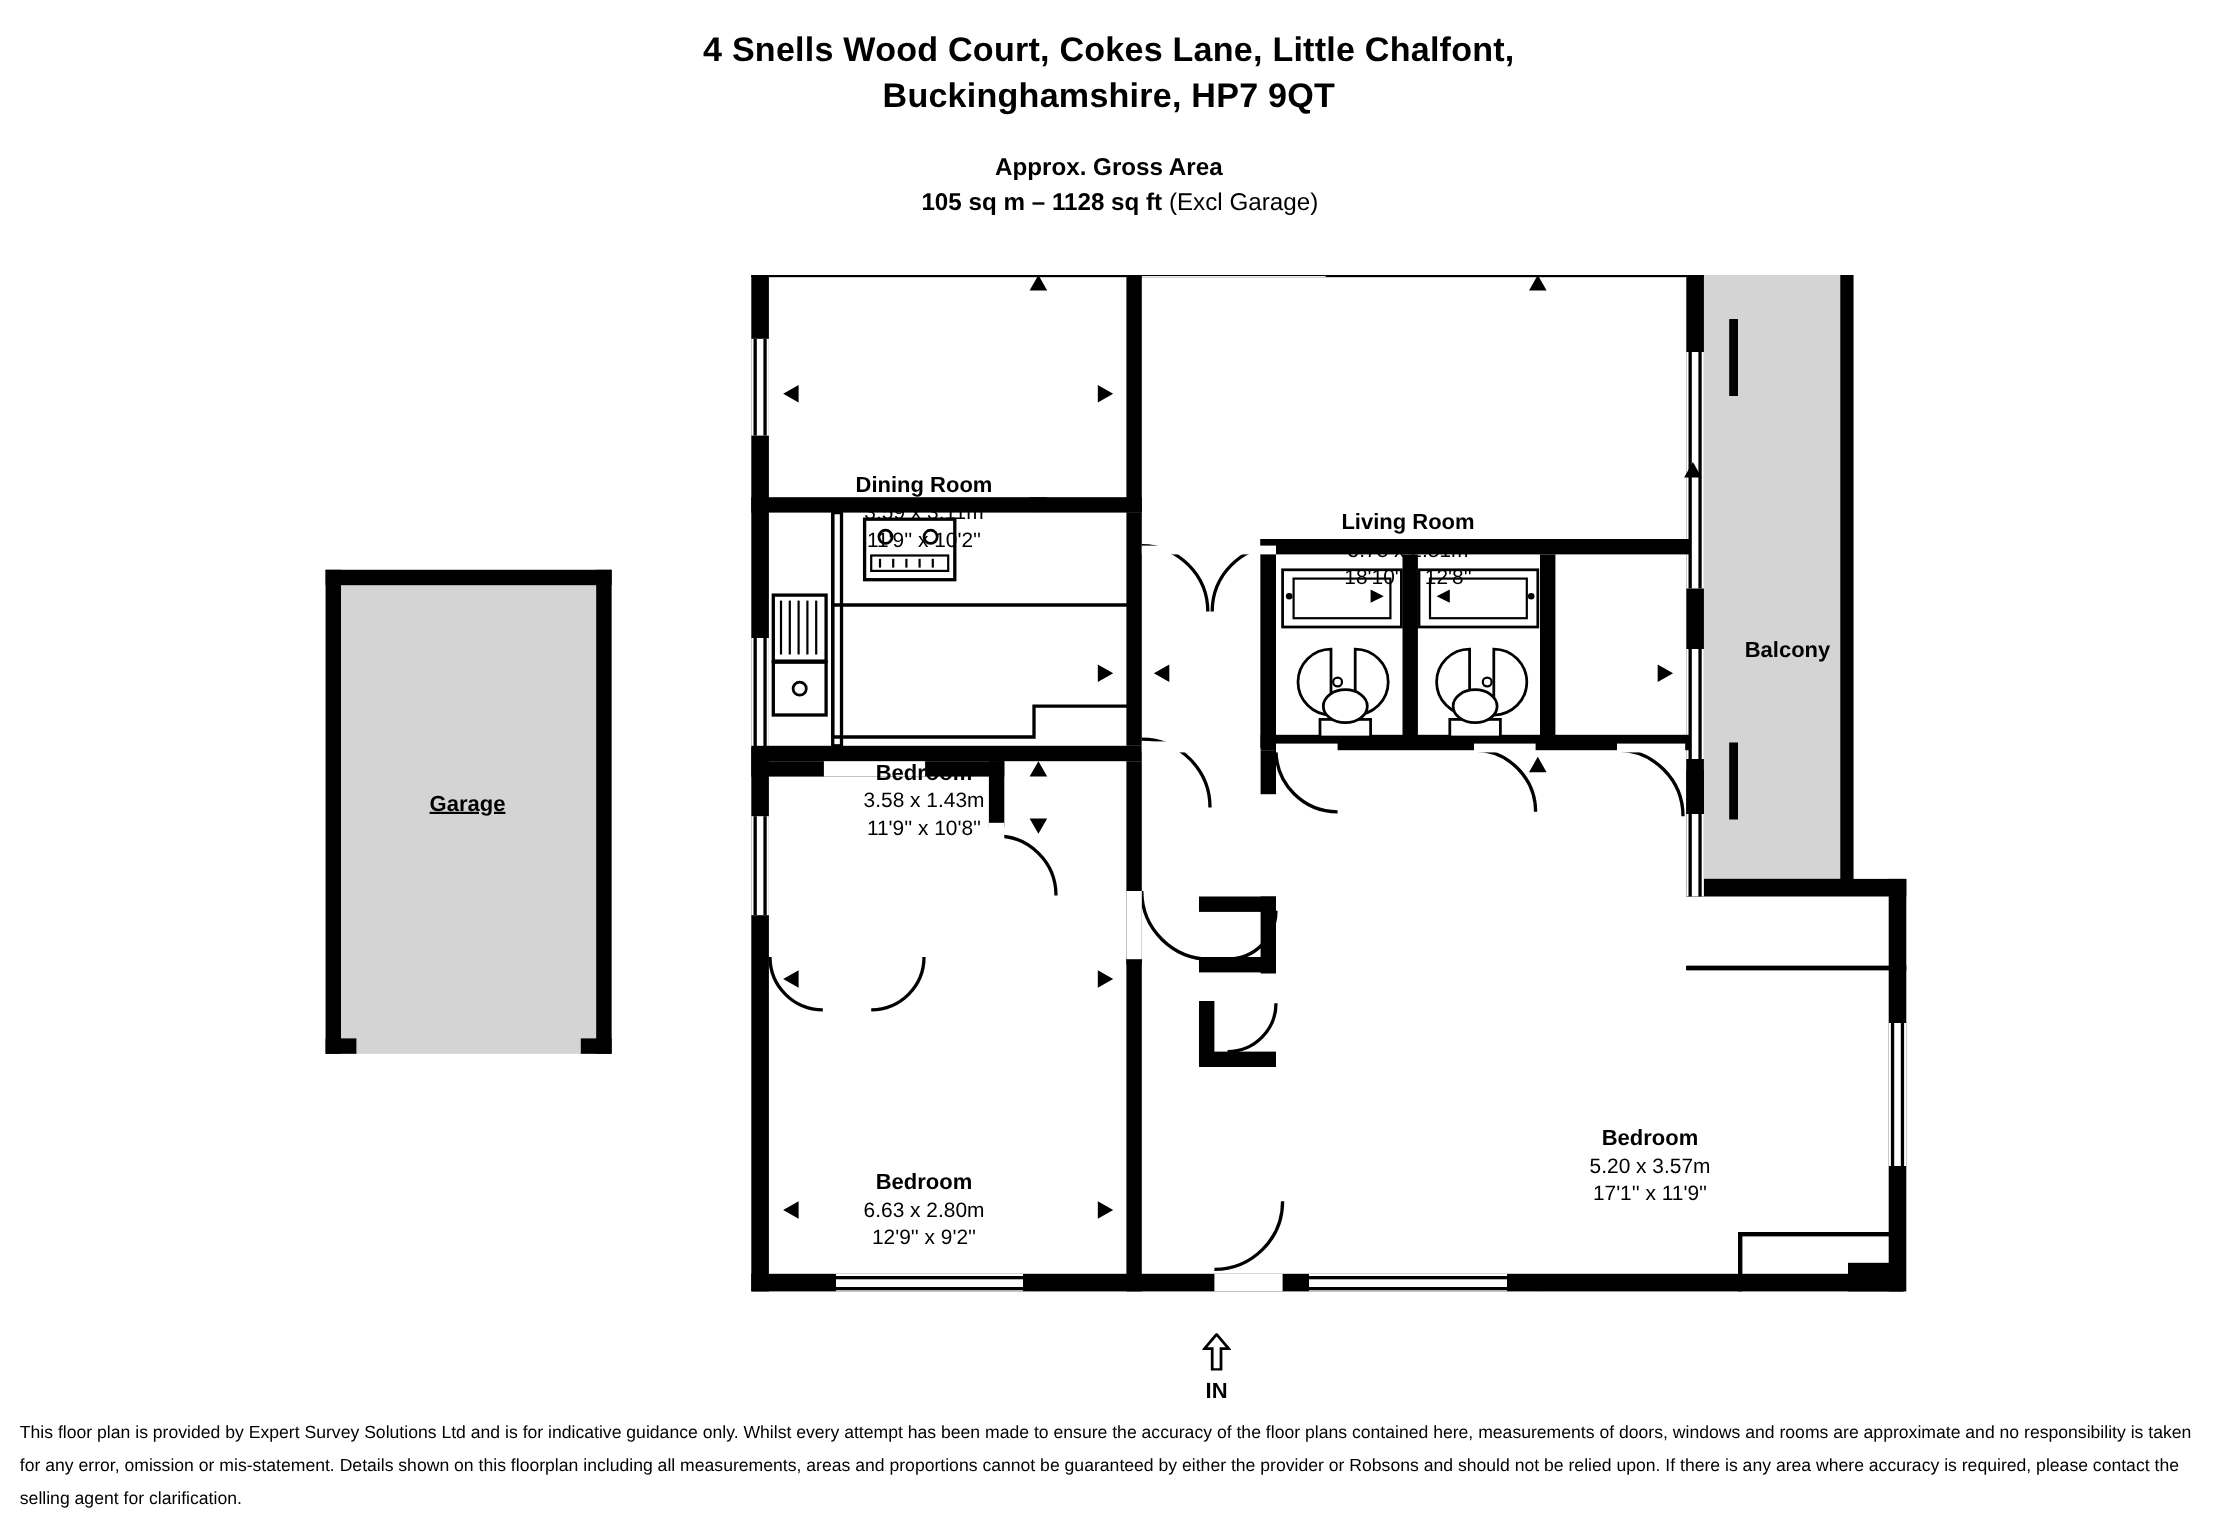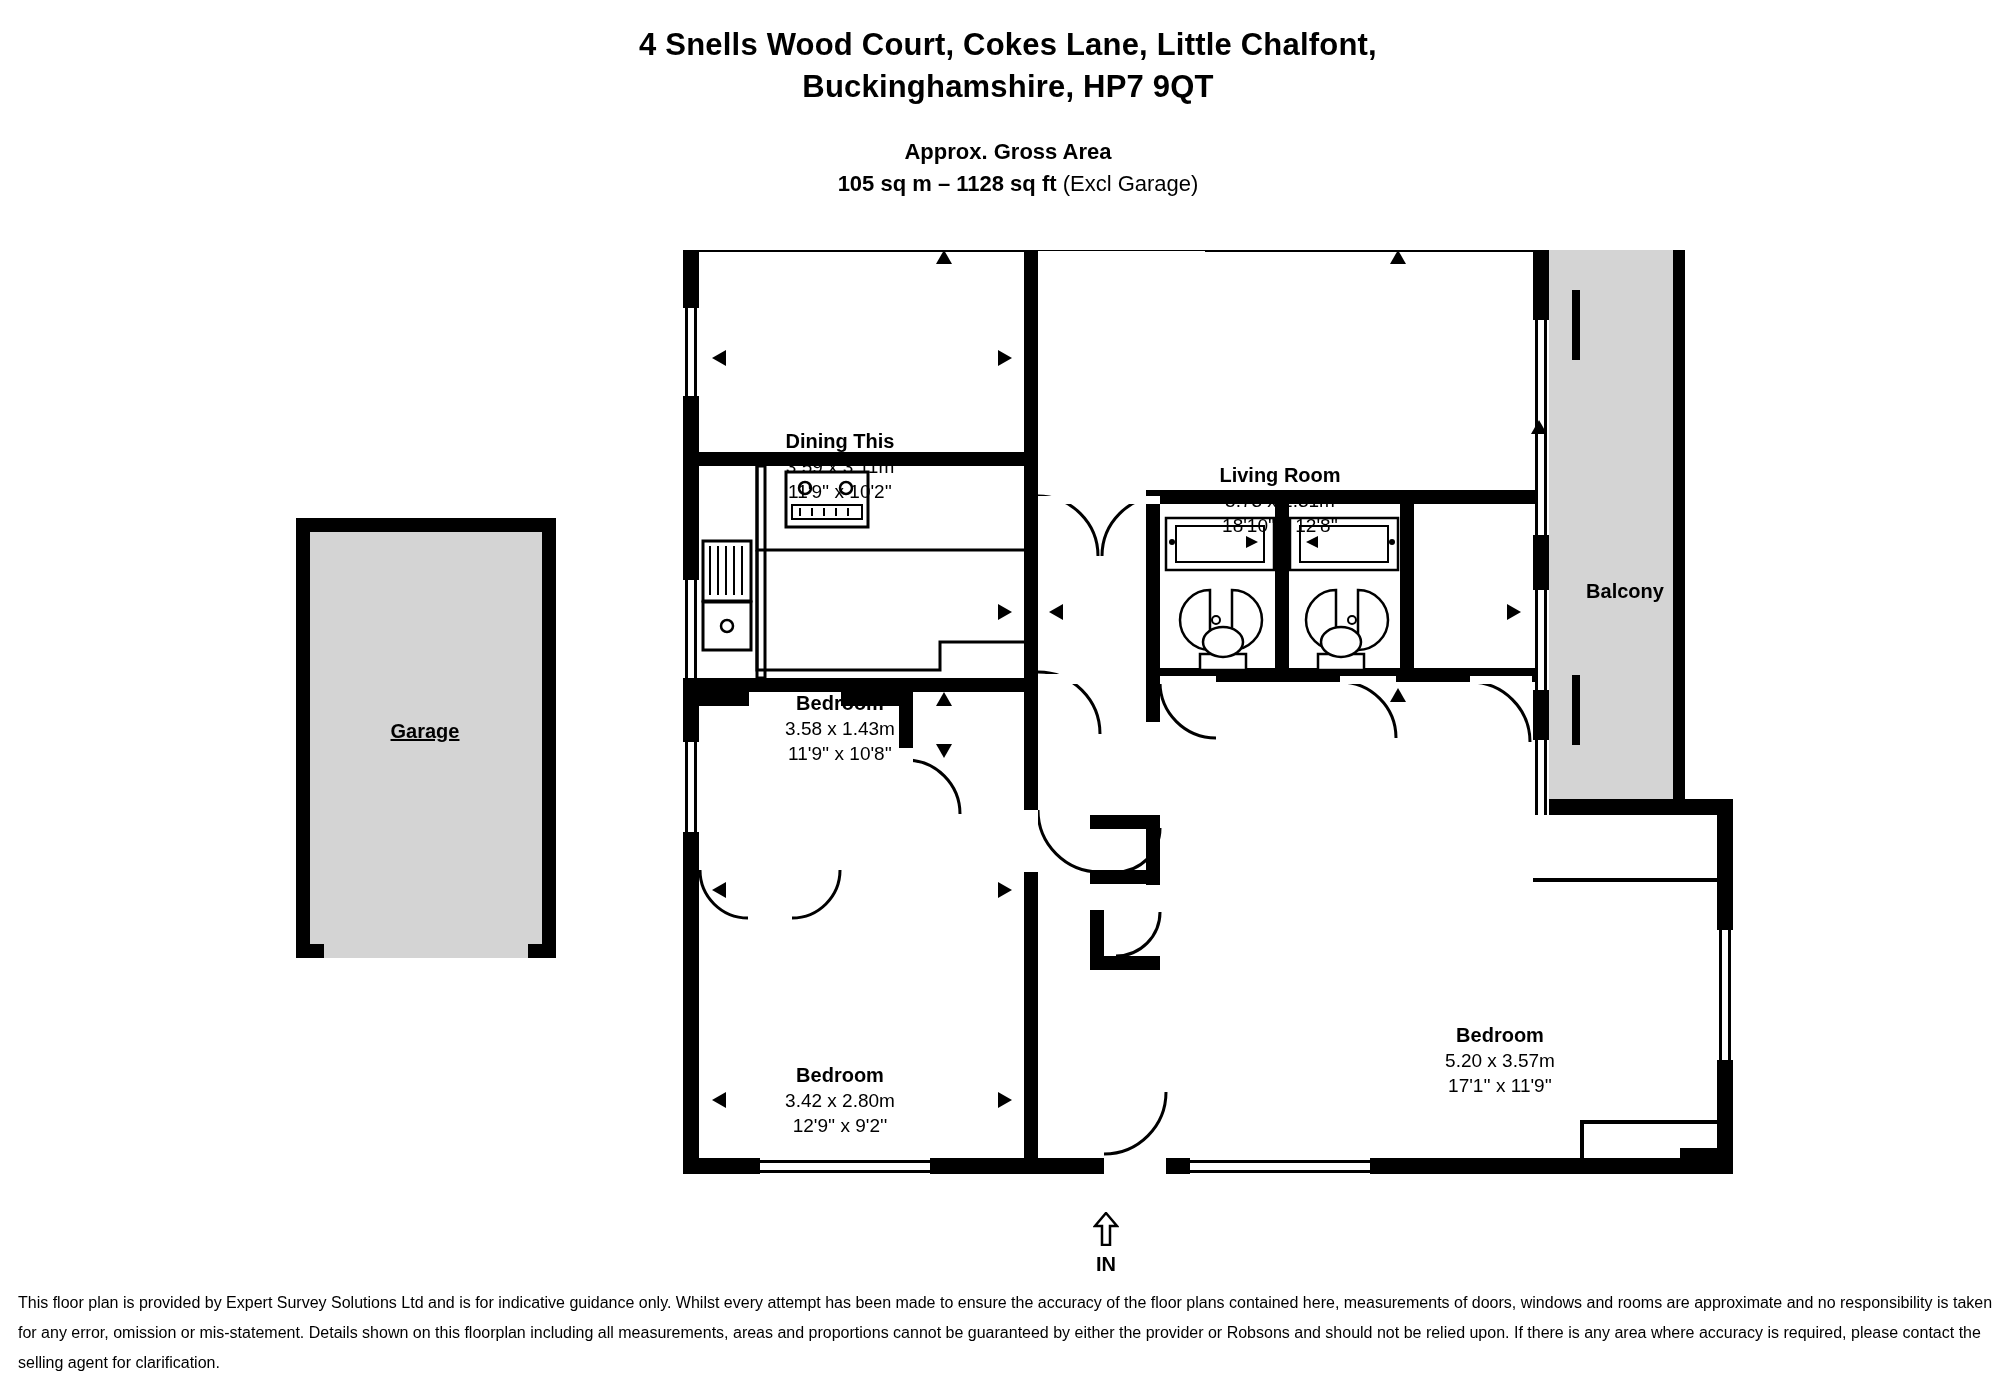--- a/index.html
+++ b/index.html
@@ -370,40 +370,40 @@
   </g>
 
   <g>
     <rect x="1533" y="628" width="196" height="4" fill="#000"></rect>
   </g>
 
 </svg>
 </div>
 
 <div class="room-label" style="left:715px; top:428px; width:250px;">
-  <span class="nm">Dining This</span>
+  <span class="nm">Dining Room</span>
   <span class="dm">3.59 x 3.11m</span>
   <span class="df">11'9'' x 10'2''</span>
 </div>
 
 <div class="room-label" style="left:1150px; top:462px; width:260px;">
   <span class="nm">Living Room</span>
   <span class="dm">5.73 x 2.31m</span>
   <span class="df">18'10'' x 12'8''</span>
 </div>
 
 <div class="room-label" style="left:715px; top:690px; width:250px;">
   <span class="nm">Bedroom</span>
   <span class="dm">3.58 x 1.43m</span>
   <span class="df">11'9'' x 10'8''</span>
 </div>
 
 <div class="room-label" style="left:715px; top:1062px; width:250px;">
   <span class="nm">Bedroom</span>
-  <span class="dm">3.42 x 2.80m</span>
+  <span class="dm">6.63 x 2.80m</span>
   <span class="df">12'9'' x 9'2''</span>
 </div>
 
 <div class="room-label" style="left:1370px; top:1022px; width:260px;">
   <span class="nm">Bedroom</span>
   <span class="dm">5.20 x 3.57m</span>
   <span class="df">17'1'' x 11'9''</span>
 </div>
 
 <div class="room-label" style="left:305px; top:718px; width:240px;text-decoration:underline;">

